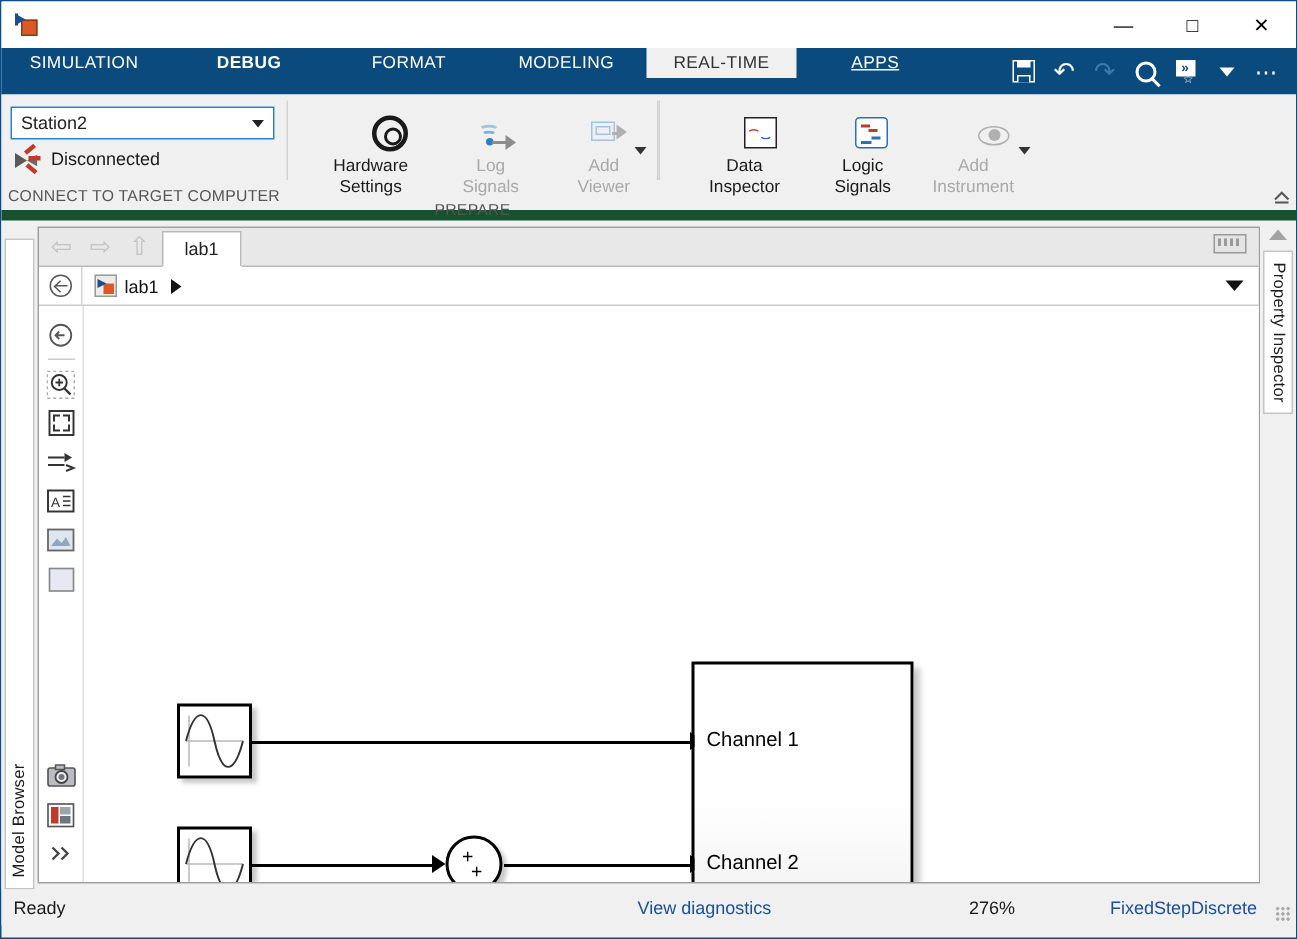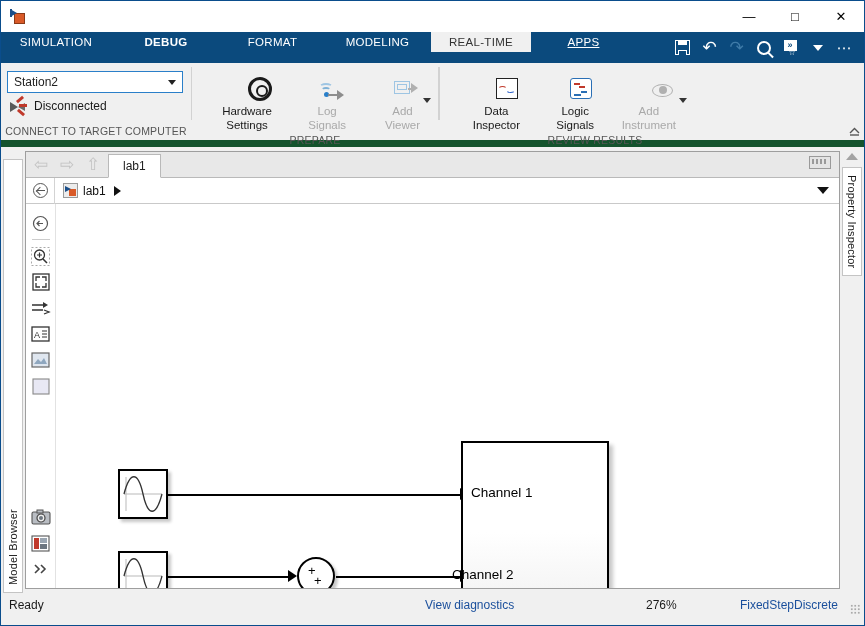--- a/index.html
+++ b/index.html
@@ -316,21 +316,20 @@
                 <i class="o"></i>
                 <i class="p"></i>
               </span>
             </div>
           <div class="bl"><span>Add</span><br><span>Instrument</span></div>
         </div>
         <div class="grpcaret">
             <span class="caret-dk"></span>
           </div>
       </div>
-      <div class="glabel">REVIEW RESULTS</div>
     </div>
 
     <div class="collapse-btn">
       <svg width="13" height="13" viewBox="0 0 13 13">
         <path d="M2 9 L6.5 4.5 L11 9" stroke="#555" stroke-width="1.4" fill="none"></path>
         <line x1="2" y1="11" x2="11" y2="11" stroke="#555" stroke-width="1.4"></line>
       </svg>
     </div>
   </div>
 
@@ -478,21 +477,21 @@
             </svg>
           </div>
 
           <div class="sum" style="left:241px;top:353px">
             <span class="p1">+</span>
             <span class="p2">+</span>
           </div>
 
           <div class="aoblk" style="left:405px;top:237px;width:148px;height:259px"></div>
           <div class="chlbl" style="left:415px;top:281px">Channel 1</div>
-          <div class="chlbl" style="left:396px;top:363px">Channel 2</div>
+          <div class="chlbl" style="left:415px;top:363px">Channel 2</div>
 
         </div>
 
       </div>
     </div>
 
     <div class="rrail">
       <div class="rail-up">
           <span class="caret-up-g"></span>
         </div>

